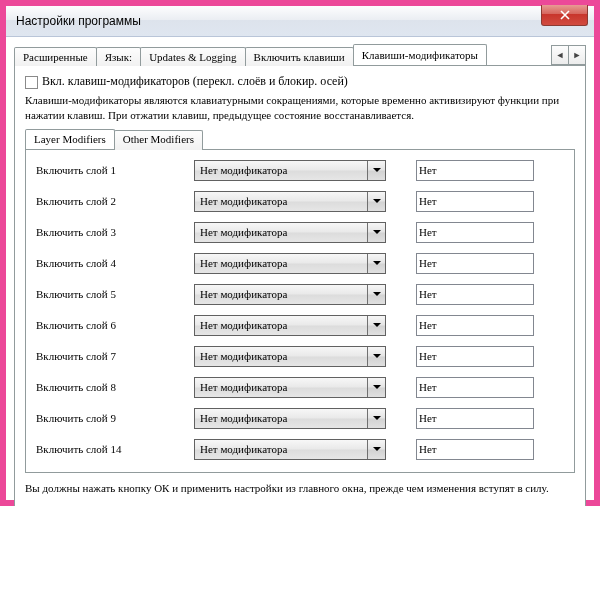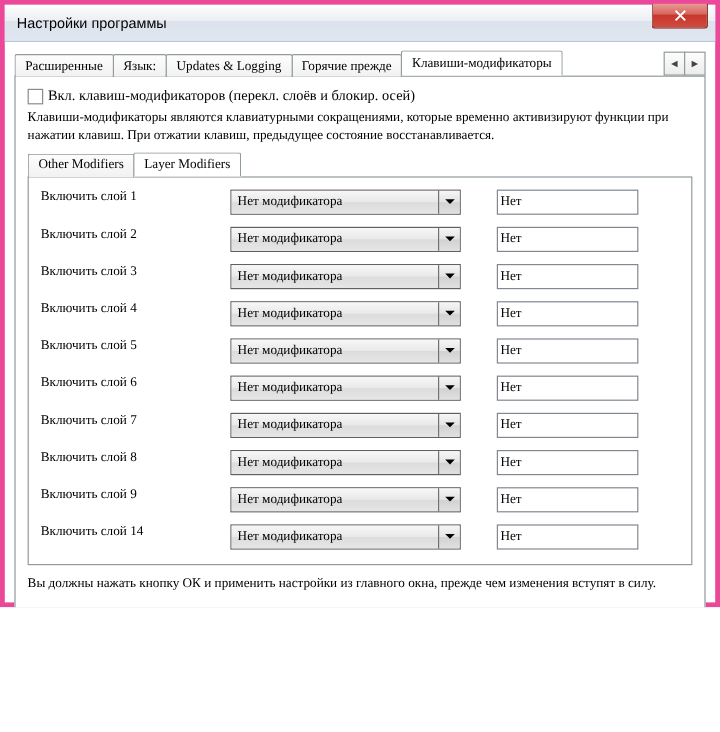--- a/index.html
+++ b/index.html
@@ -1,37 +1,37 @@
 <!DOCTYPE html>
 <html><head>
 <meta charset="utf-8">
 <style>
   html,body{margin:0;padding:0;font-family:"Segoe UI",Tahoma,sans-serif;font-size:12px;color:#000;background:#fff;}
-  .window{width:600px;height:506px;box-sizing:border-box;position:relative;background:#fff;border:4px solid #ec4899;box-shadow:0 0 8px rgba(0,0,0,0.3);}
+  .window{width:600px;height:506px;box-sizing:border-box;position:relative;background:#fff;border:6px solid #ec4899;box-shadow:0 0 8px rgba(0,0,0,0.3);}
   .titlebar{height:30px;background:linear-gradient(to bottom,#fdfdfe 0%,#ebeef3 45%,#dde3ec 46%,#dfe6f0 100%);border-bottom:1px solid #b9c5d8;display:flex;align-items:center;padding:0 0 0 10px;position:relative;}
   .titlebar .title{font-size:12px;color:#000;}
   .close-btn{position:absolute;top:-1px;right:6px;width:45px;height:20px;background:linear-gradient(to bottom,#e79a94 0%,#d6655c 45%,#c8352c 46%,#d14b3f 100%);border:1px solid #8b3a32;border-top:none;border-radius:0 0 3px 3px;display:flex;align-items:center;justify-content:center;color:#fff;cursor:pointer;}
   .close-btn svg{width:10px;height:10px;}
   .body{padding:6px 8px 0 8px;}
   .outer-tabs{position:relative;font-family:Liberation Serif, serif;}
   .outer-tabstrip{display:flex;align-items:flex-end;height:22px;position:relative;z-index:2;}
   .otab{padding:3px 8px;border:1px solid #919b9c;border-bottom:none;background:linear-gradient(to bottom,#fdfdfd,#f1f1f1);margin-right:-1px;font-size:11px;cursor:pointer;border-radius:2px 2px 0 0;position:relative;top:1px;white-space:nowrap;}
   .otab.active{background:#fff;top:0;padding-top:4px;padding-bottom:4px;z-index:3;}
   .tab-scroll{margin-left:auto;display:flex;gap:0;}
   .tab-scroll .tsb{width:16px;height:18px;border:1px solid #919b9c;background:linear-gradient(to bottom,#fdfdfd,#ececec);display:flex;align-items:center;justify-content:center;font-size:9px;color:#444;cursor:pointer;margin-left:-1px;}
   .tabpanel{border:1px solid #919b9c;background:#fff;padding:8px 10px 10px 10px;min-height:488px;box-sizing:border-box;}
   .chk-row{display:flex;align-items:flex-end;gap:4px;margin-bottom:4px;}
   .chk{width:13px;height:13px;border:1px solid #8a8a8a;background:#fff;box-sizing:border-box;}
   .desc{font-size:11px;line-height:1.35;margin-bottom:6px;}
   .inner-tabs{}
   .inner-tabstrip{display:flex;height:20px;}
   .itab{padding:2px 8px;border:1px solid #919b9c;border-bottom:none;background:linear-gradient(to bottom,#fdfdfd,#f1f1f1);margin-right:-1px;font-size:11px;cursor:pointer;border-radius:2px 2px 0 0;position:relative;top:1px;}
   .itab.active{background:#fff;top:0;padding-top:3px;z-index:3;}
   .inner-panel{border:1px solid #919b9c;padding:10px 10px 12px 10px;}
-  .mrow{display:flex;align-items:flex-start;gap:10px;margin-bottom:10px;}
+  .mrow{display:flex;align-items:center;gap:10px;margin-bottom:10px;}
   .mrow:last-child{margin-bottom:0;}
   .mlabel{width:148px;font-size:11px;}
   .combo{flex:0 0 192px;height:21px;border:1px solid #616161;box-sizing:border-box;display:flex;align-items:stretch;background:#fff;}
   .combo .ctext{flex:1;padding:0 5px;font-size:11px;display:flex;align-items:center;background:linear-gradient(to bottom,#f7f7f7 0%,#e9e9e9 48%,#dcdcdc 52%,#e6e6e6 100%);}
   .combo .cbtn{width:17px;border-left:1px solid #707070;background:linear-gradient(to bottom,#f6f6f6 0%,#e4e4e4 48%,#d2d2d2 52%,#e0e0e0 100%);display:flex;align-items:center;justify-content:center;}
   .combo .cbtn::after{content:"";border-left:4px solid transparent;border-right:4px solid transparent;border-top:4px solid #000;}
   .valbox{flex:0 0 118px;height:21px;border:1px solid #828790;box-sizing:border-box;background:#fff;padding:0 2px;font-size:11px;display:flex;align-items:center;margin-left:20px;}
   .footnote{font-size:11px;margin-top:8px;line-height:1.35;}
   .buttons{position:absolute;bottom:12px;right:14px;display:flex;gap:6px;}
   .btn{min-width:72px;height:22px;border:1px solid #707070;border-radius:3px;background:linear-gradient(to bottom,#f2f2f2 0%,#ebebeb 48%,#dddddd 52%,#cfcfcf 100%);font-size:12px;display:flex;align-items:center;justify-content:center;cursor:pointer;padding:0 10px;}
@@ -50,43 +50,43 @@
         </svg>
     </div>
   </div>
 
   <div class="body">
     <div class="outer-tabs">
       <div class="outer-tabstrip">
         <div class="otab">Расширенные</div>
         <div class="otab">Язык:</div>
         <div class="otab">Updates &amp; Logging</div>
-        <div class="otab">Горячие прежде</div>
+        <div class="otab">Включить клавиши</div>
         <div class="otab active">Клавиши-модификаторы</div>
         <div class="tab-scroll">
           <div class="tsb">
               <span>◄</span>
             </div>
           <div class="tsb">
               <span>►</span>
             </div>
         </div>
       </div>
 
       <div class="tabpanel">
         <div class="chk-row">
           <div class="chk"></div>
           <span>Вкл. клавиш-модификаторов (перекл. слоёв и блокир. осей)</span>
         </div>
         <div class="desc">Клавиши-модификаторы являются клавиатурными сокращениями, которые временно активизируют функции при нажатии клавиш. При отжатии клавиш, предыдущее состояние восстанавливается.</div>
 
         <div class="inner-tabs">
           <div class="inner-tabstrip">
+            <div class="itab active">Layer Modifiers</div>
             <div class="itab">Other Modifiers</div>
-            <div class="itab active">Layer Modifiers</div>
           </div>
           <div class="inner-panel">
 
             <div class="mrow">
               <div class="mlabel">Включить слой 1</div>
               <div class="combo">
                   <div class="ctext">Нет модификатора</div>
                   <div class="cbtn"></div>
                 </div>
               <div class="valbox">Нет</div>

